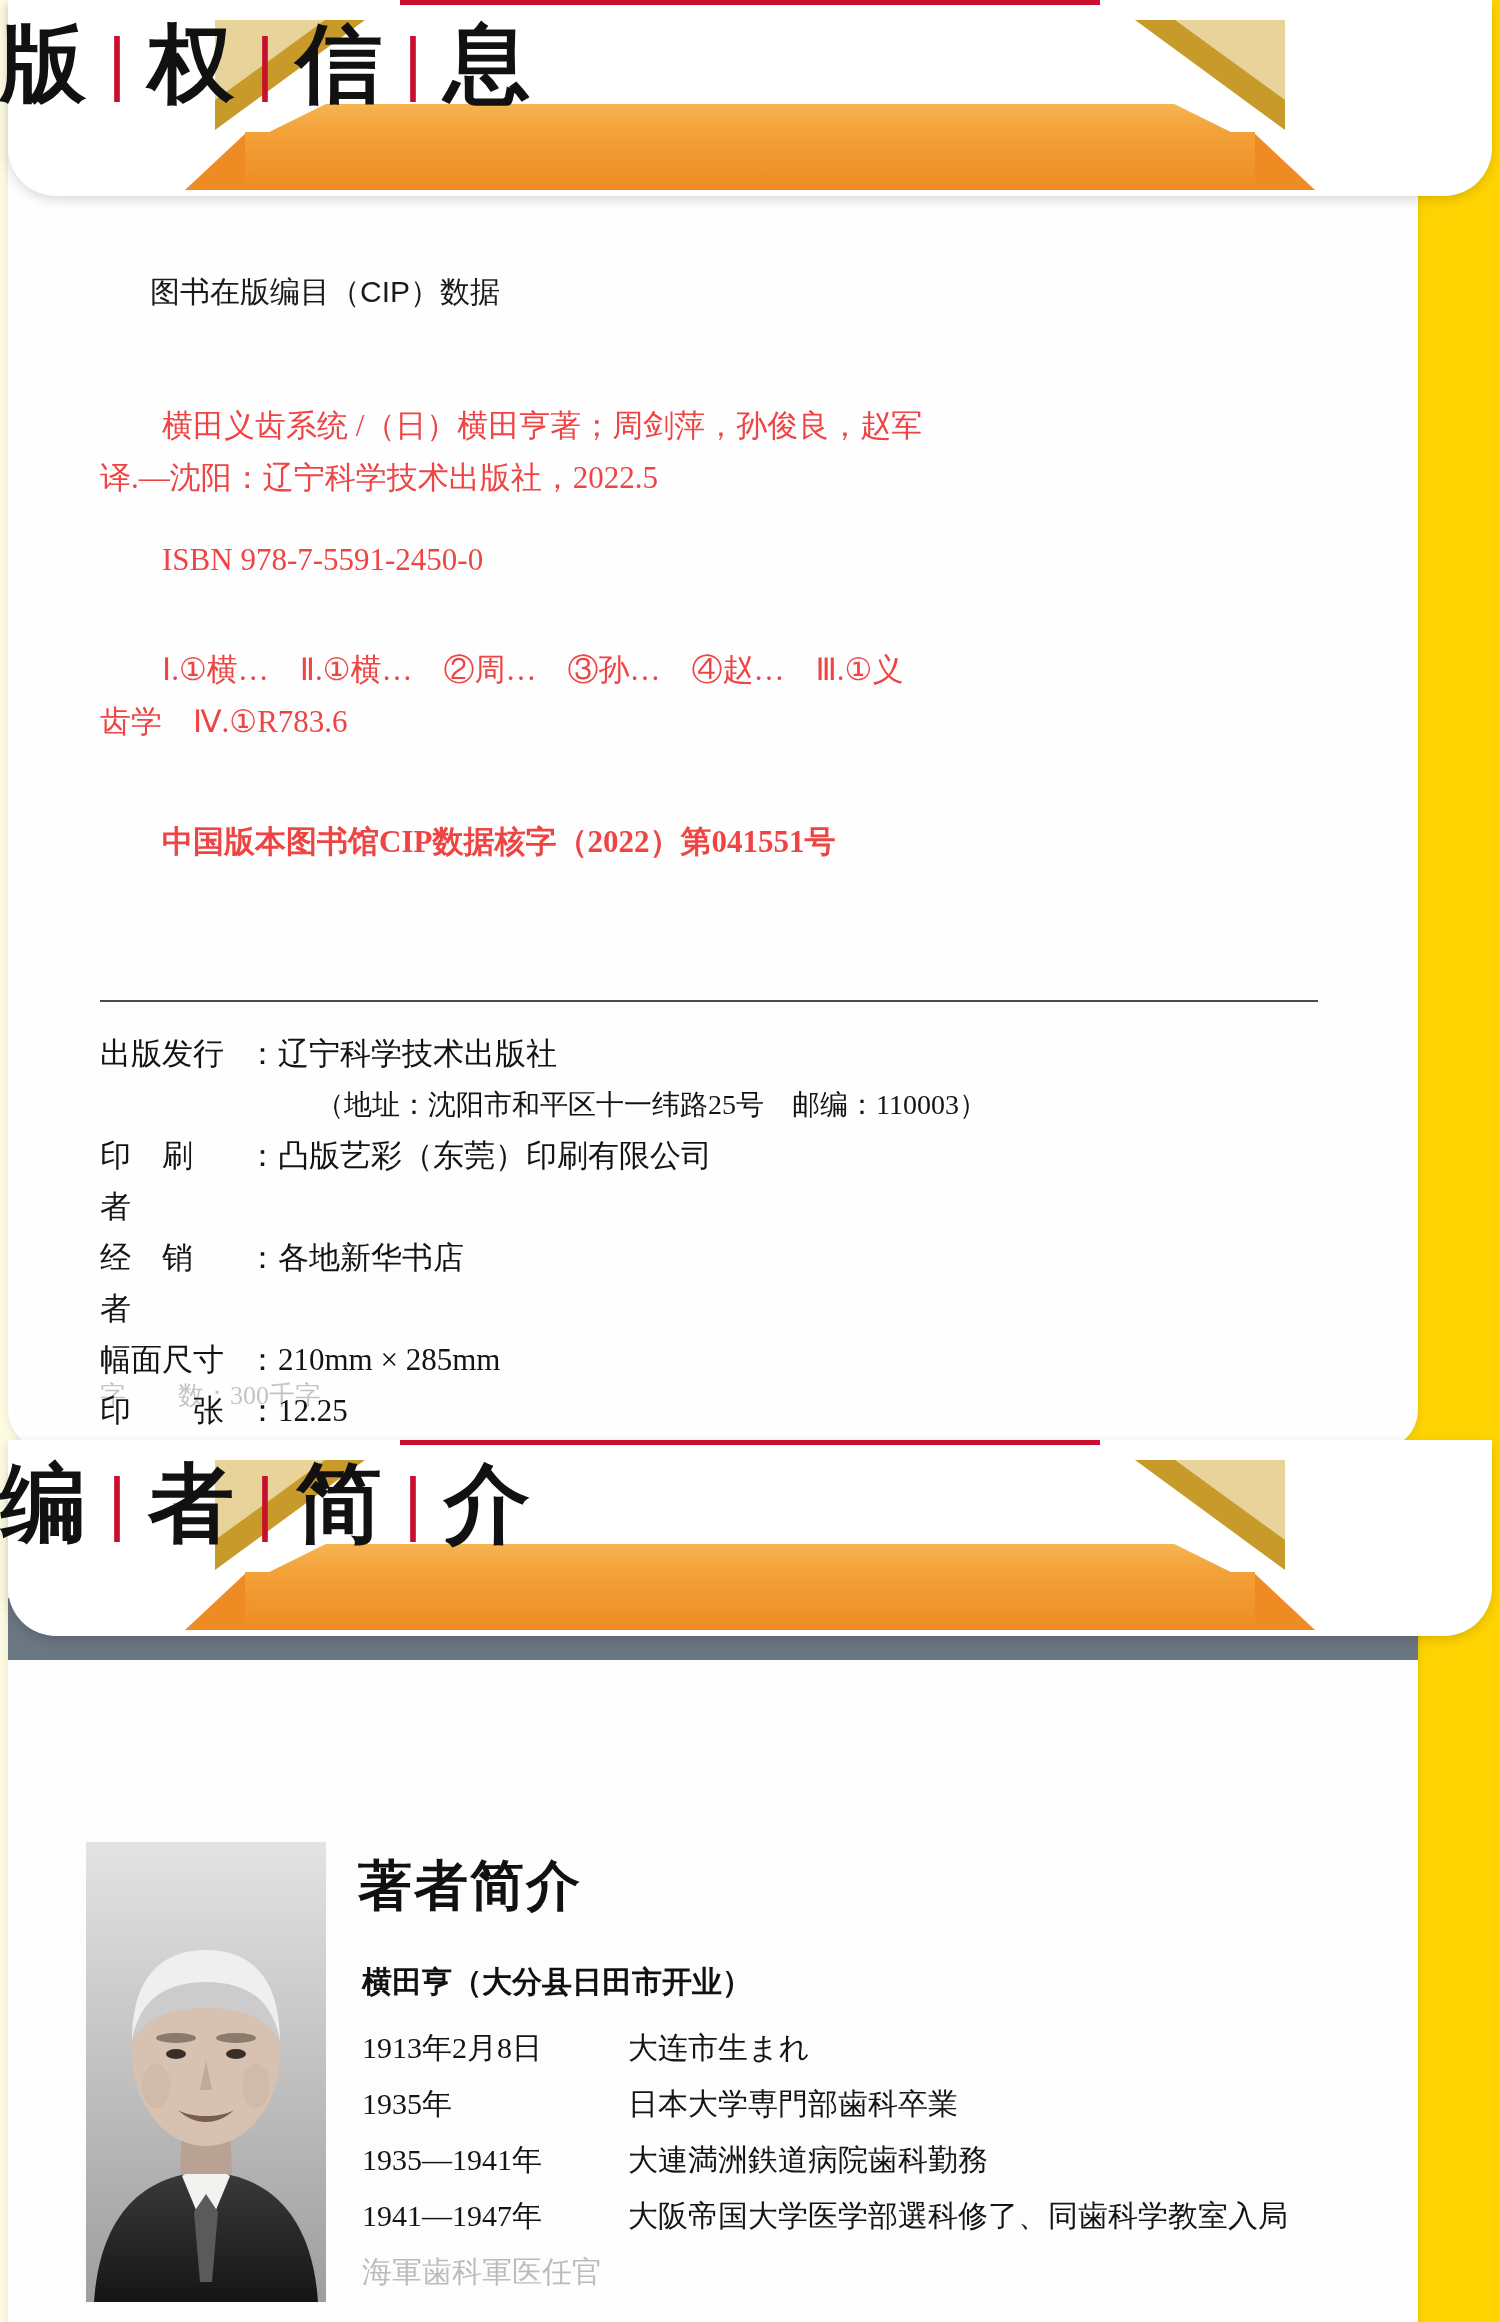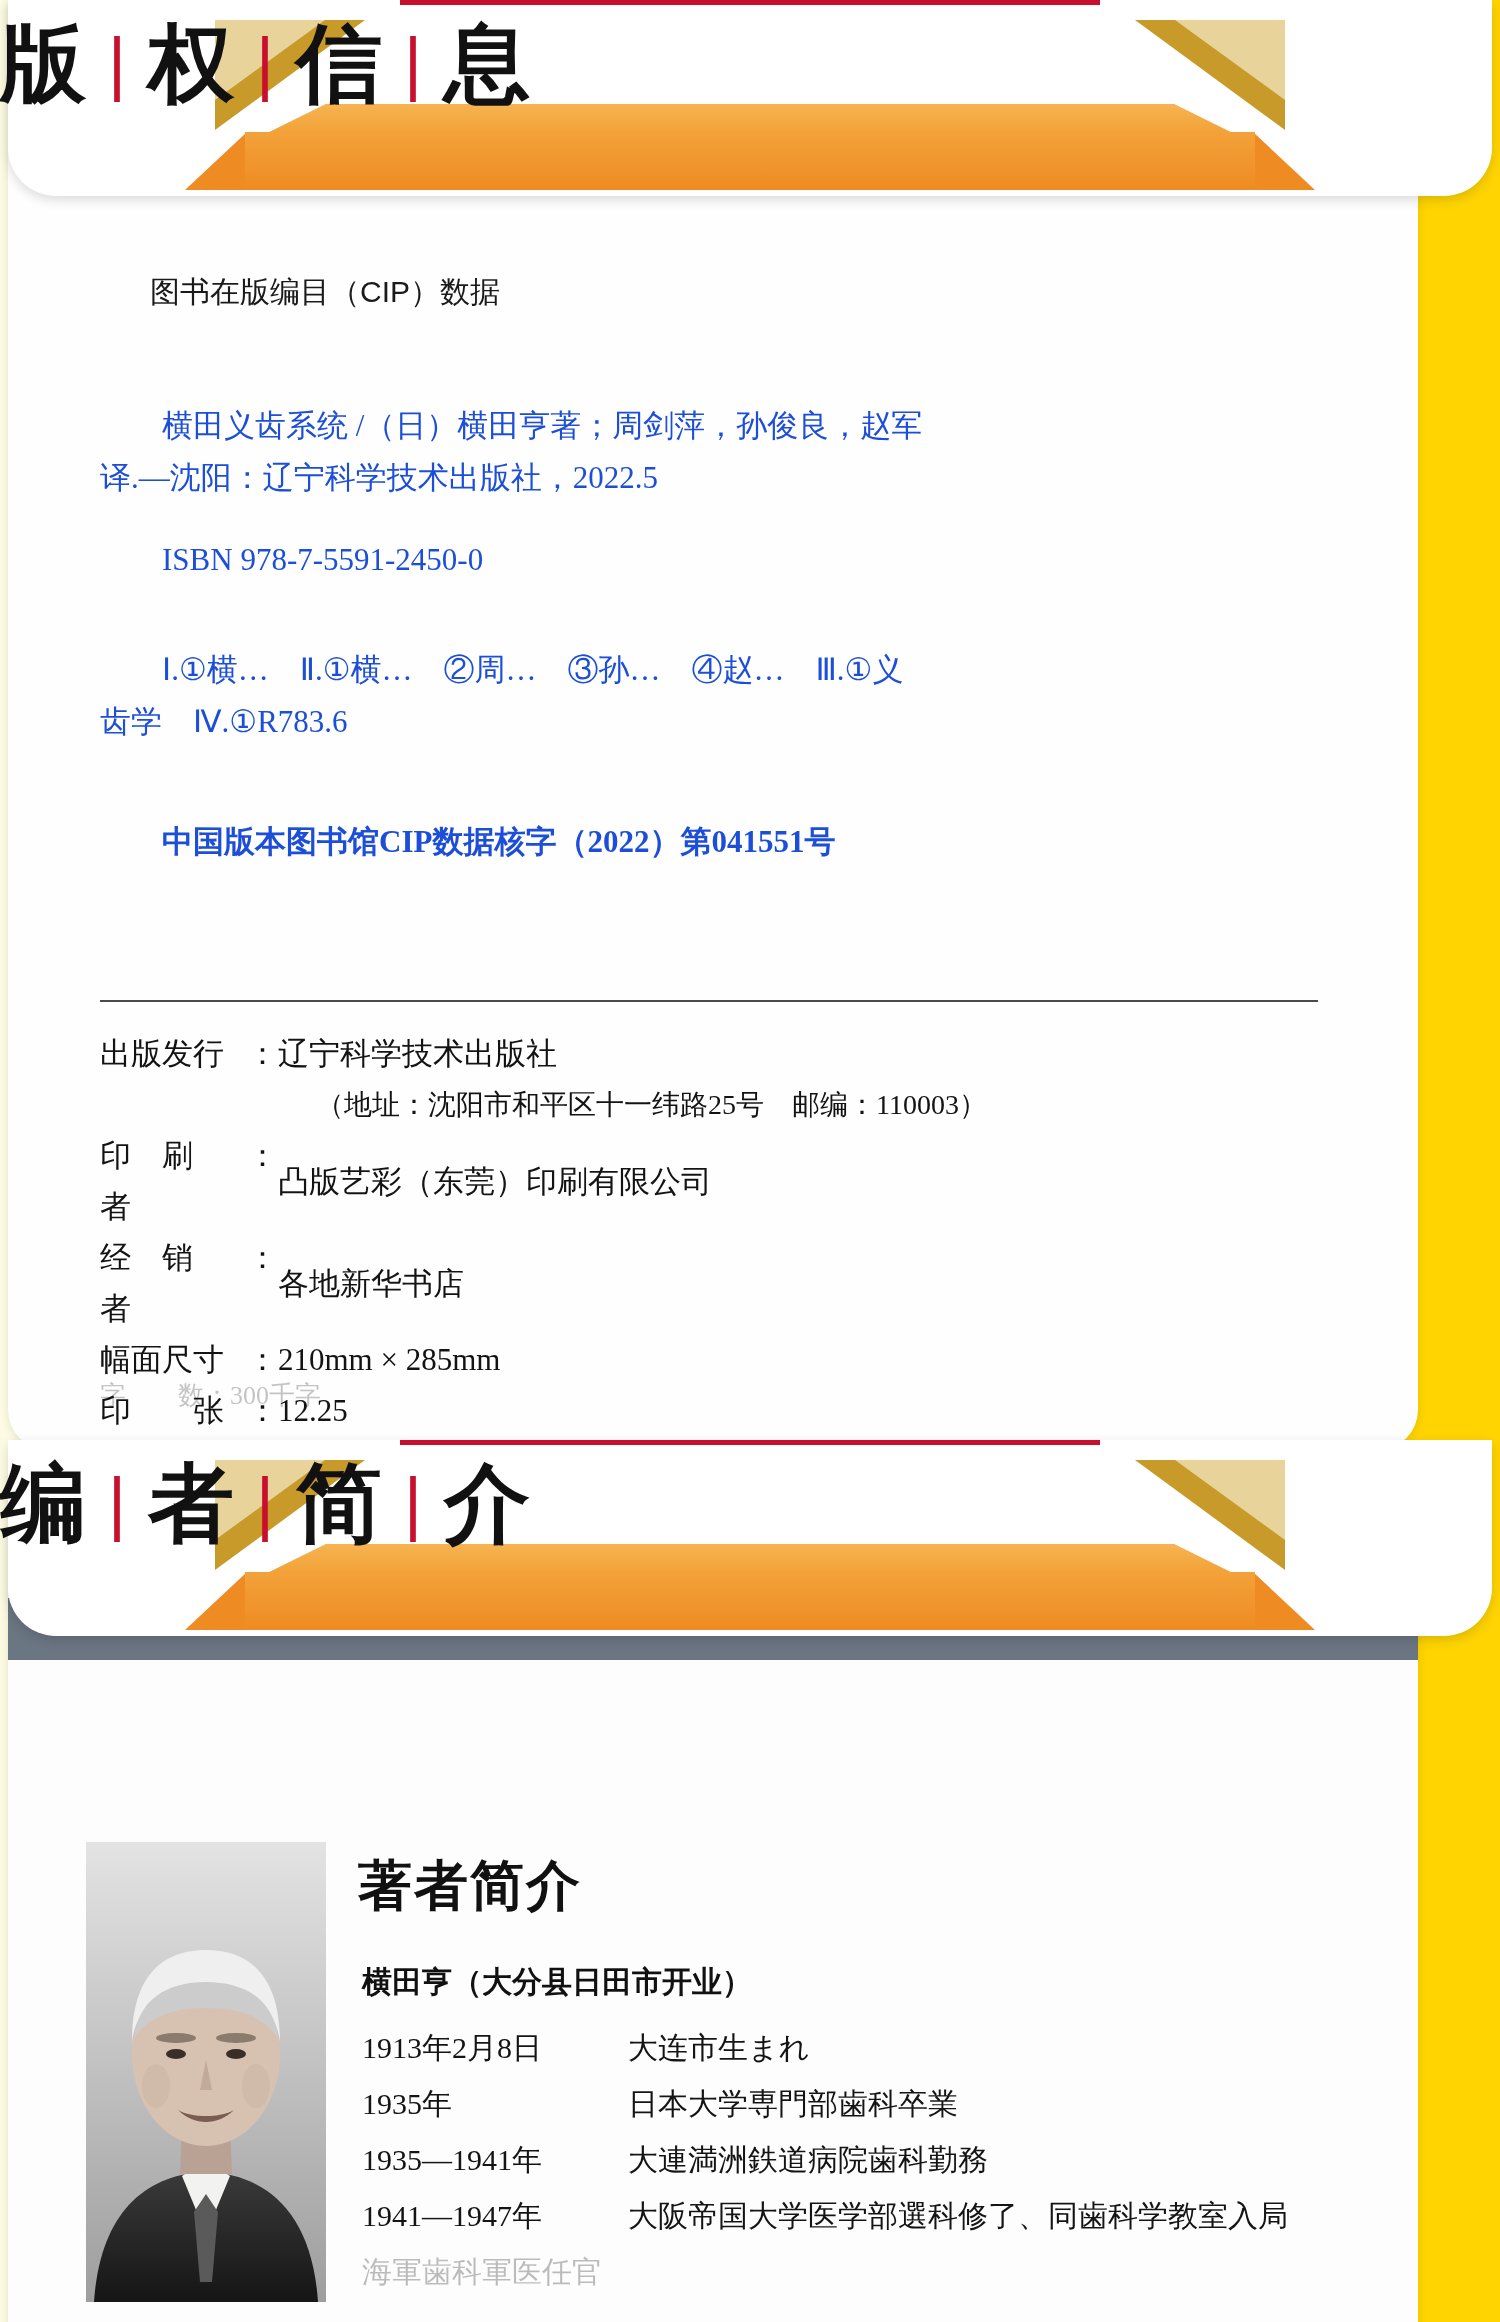--- a/index.html
+++ b/index.html
@@ -207,21 +207,21 @@
     font-weight: 500;
   }
   .cip-body {
     position: absolute;
     left: 100px;
     top: 400px;
     width: 1220px;
     font-family: "Liberation Serif", serif;
     font-size: 31px;
     line-height: 52px;
-    color: #1d4ed8;
+    color: #ef4444;
   }
   .cip-body p {
     margin: 0 0 30px 0;
     text-indent: 62px;
   }
   .cip-body p.noindent { text-indent: 0; }
   .cip-body p.tight { margin-bottom: 0; }
 
   .rule {
     position: absolute;
@@ -235,21 +235,21 @@
   .pub-info {
     position: absolute;
     left: 100px;
     top: 1028px;
     width: 1240px;
     font-family: "Liberation Serif", serif;
     font-size: 31px;
     line-height: 51px;
     color: #131313;
   }
-  .pub-row { display: flex; align-items: center; }
+  .pub-row { display: flex; }
   .pub-label {
     width: 178px;
     flex: 0 0 178px;
     display: flex;
     justify-content: space-between;
   }
   .pub-label .lbl-txt { letter-spacing: 0; }
   .pub-label .colon { margin-left: 2px; }
   .pub-val { flex: 1; }
   .pub-sub {

